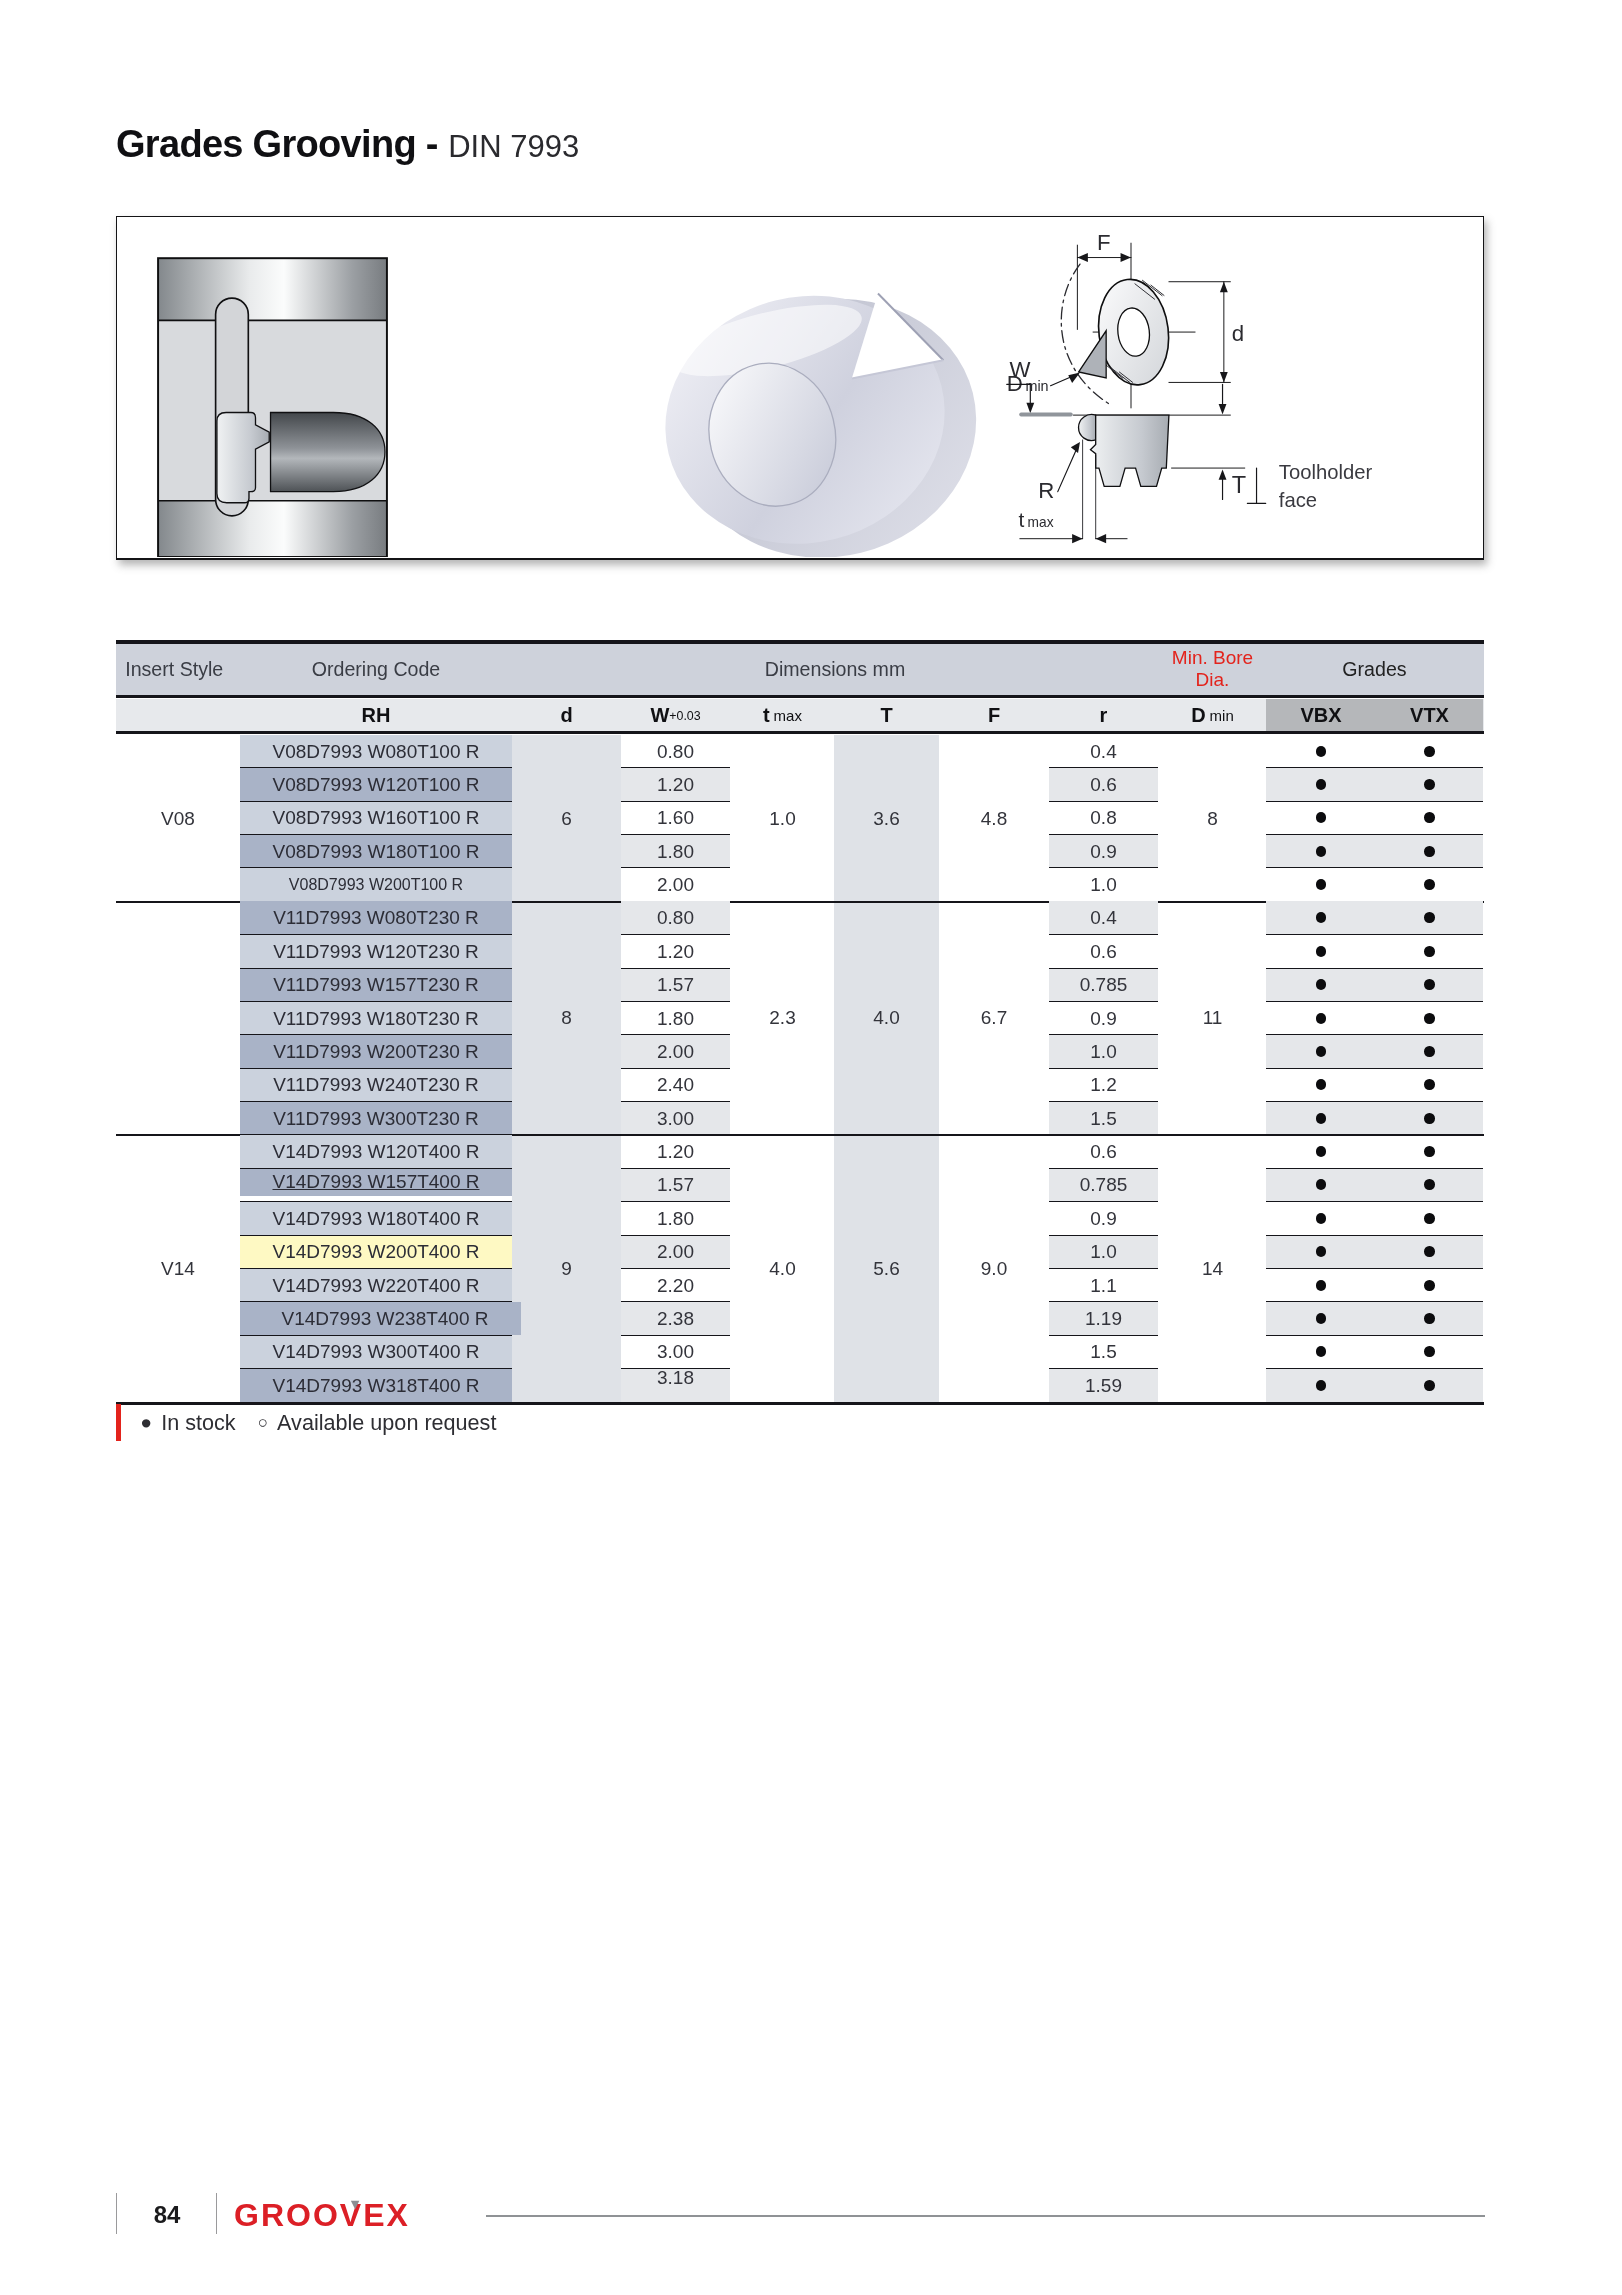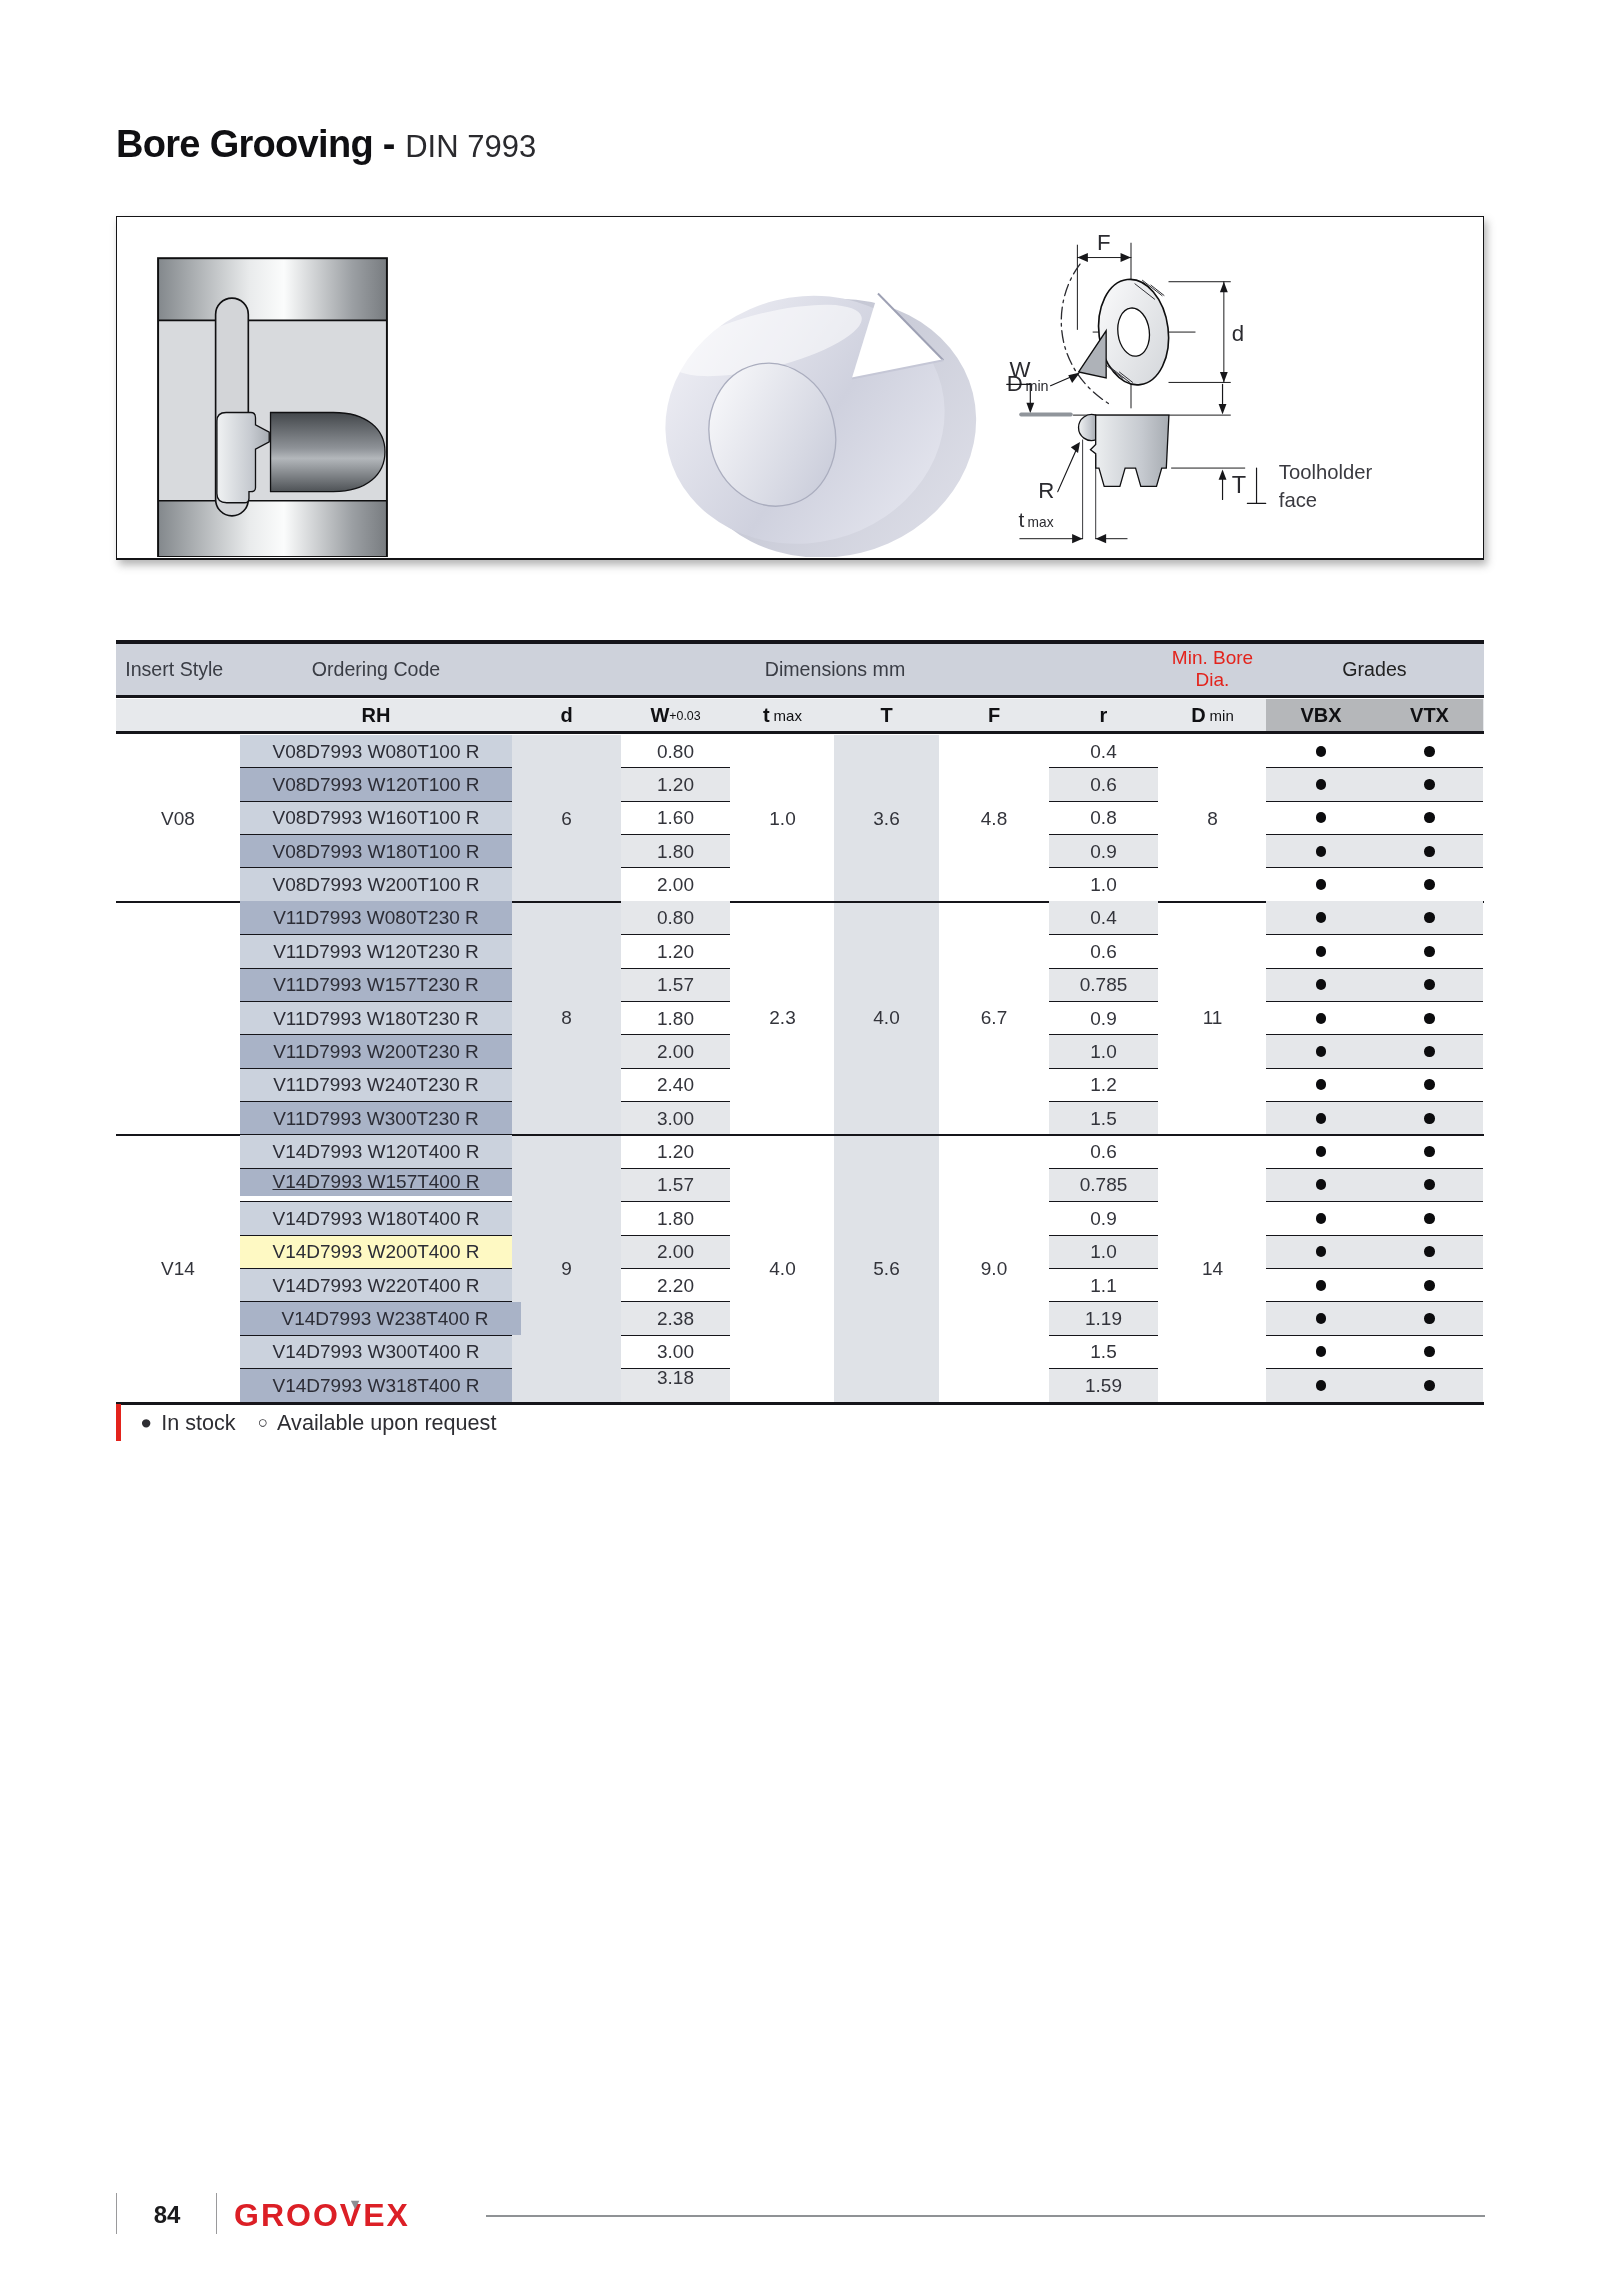--- a/index.html
+++ b/index.html
@@ -32,21 +32,21 @@
   .logo-tri{top:2196px;left:348px;font-size:14.4px;color:#8b8e92;}
   .footer-rule{top:2215px;left:486px;width:999px;height:2px;background:#8f9295;}
   svg text{font-family:"Liberation Sans", sans-serif;}
 </style>
 </head>
 <body>
 
 <div class="page">
 
   <div class="abs title-wrap">
-    <span class="title-bold">Bore Grooving -</span>
+    <span class="title-bold">Grades Grooving -</span>
     <span class="title-light">DIN 7993</span>
   </div>
 
   <div class="abs diagram-box">
     <svg width="1365" height="340" viewBox="0 0 2086 520">
       <defs>
         <linearGradient id="gMetalH" x1="0" y1="0" x2="1" y2="0">
           <stop offset="0" stop-color="#83888c"></stop>
             <stop offset="0.4" stop-color="#e9ebec"></stop>
           <stop offset="0.55" stop-color="#fbfcfc"></stop>
@@ -273,21 +273,21 @@
       <div class="abs" style="left: 1150px; top: 192px; width: 110px; height: 33px; display: flex; align-items: center; justify-content: center;">
         <div class="dot"></div>
       </div>
       <div class="abs" style="left: 1260px; top: 192px; width: 107px; height: 33px; display: flex; align-items: center; justify-content: center;">
         <div class="dot"></div>
       </div>
       <div class="abs" style="left: 124px; top: 191px; width: 272px; height: 1.3px; background: rgb(21, 21, 26);"></div>
       <div class="abs" style="left: 505px; top: 191px; width: 109px; height: 1.3px; background: rgb(21, 21, 26);"></div>
       <div class="abs" style="left: 933px; top: 191px; width: 109px; height: 1.3px; background: rgb(21, 21, 26);"></div>
       <div class="abs" style="left: 1150px; top: 191px; width: 217px; height: 1.3px; background: rgb(21, 21, 26);"></div>
-      <div class="abs" style="left: 124px; top: 225px; width: 272px; height: 33px; display: flex; align-items: center; justify-content: center; background: rgb(203, 210, 221); font-size: 19px; color: rgb(44, 45, 54);">V08D7993 W200T100 R</div>
+      <div class="abs" style="left: 124px; top: 225px; width: 272px; height: 33px; display: flex; align-items: center; justify-content: center; background: rgb(203, 210, 221); font-size: 16px; color: rgb(44, 45, 54);">V08D7993 W200T100 R</div>
       <div class="abs" style="left: 505px; top: 225px; width: 109px; height: 33px; display: flex; align-items: center; justify-content: center; font-size: 19px; color: rgb(51, 52, 59);">2.00</div>
       <div class="abs" style="left: 933px; top: 225px; width: 109px; height: 33px; display: flex; align-items: center; justify-content: center; font-size: 19px; color: rgb(51, 52, 59);">1.0</div>
       <div class="abs" style="left: 1150px; top: 225px; width: 110px; height: 33px; display: flex; align-items: center; justify-content: center;">
         <div class="dot"></div>
       </div>
       <div class="abs" style="left: 1260px; top: 225px; width: 107px; height: 33px; display: flex; align-items: center; justify-content: center;">
         <div class="dot"></div>
       </div>
       <div class="abs" style="left: 124px; top: 224px; width: 272px; height: 1.3px; background: rgb(21, 21, 26);"></div>
       <div class="abs" style="left: 505px; top: 224px; width: 109px; height: 1.3px; background: rgb(21, 21, 26);"></div>

